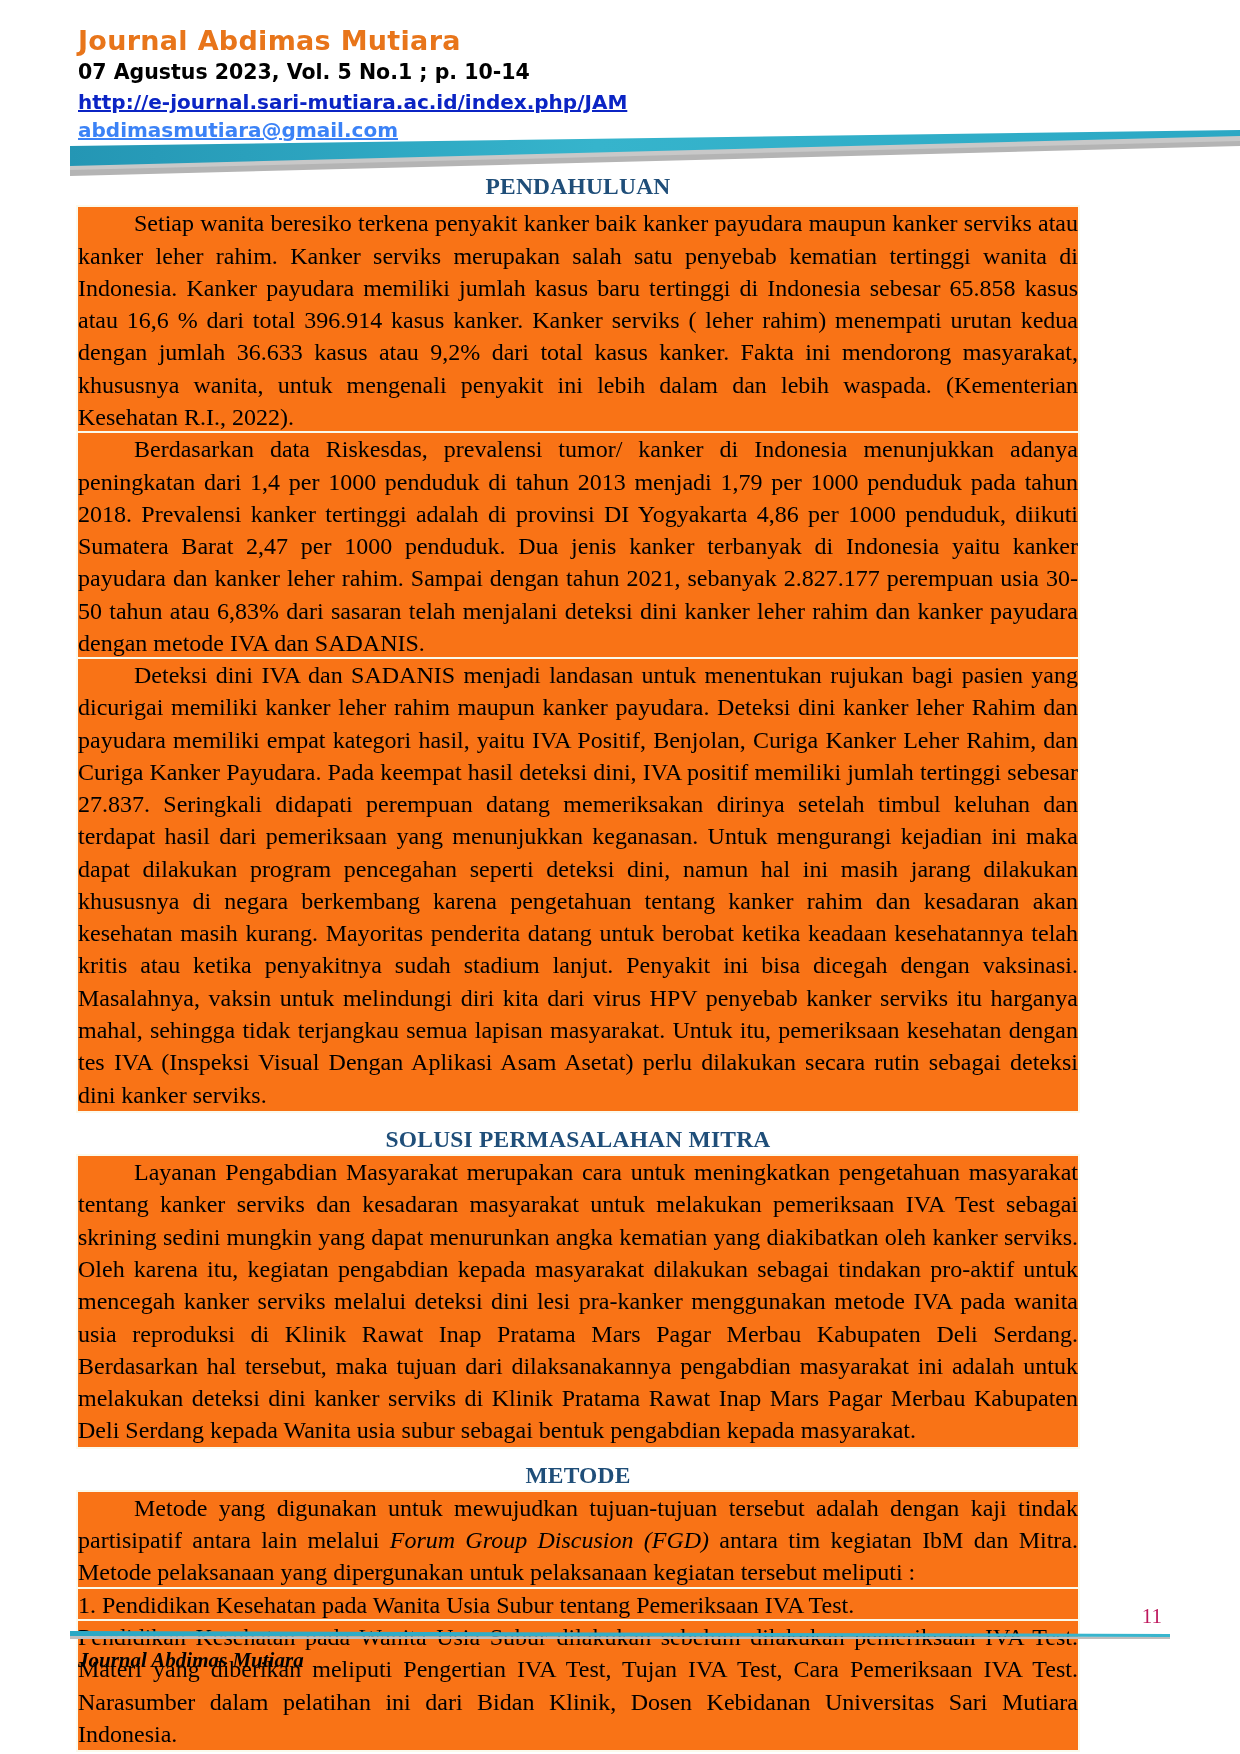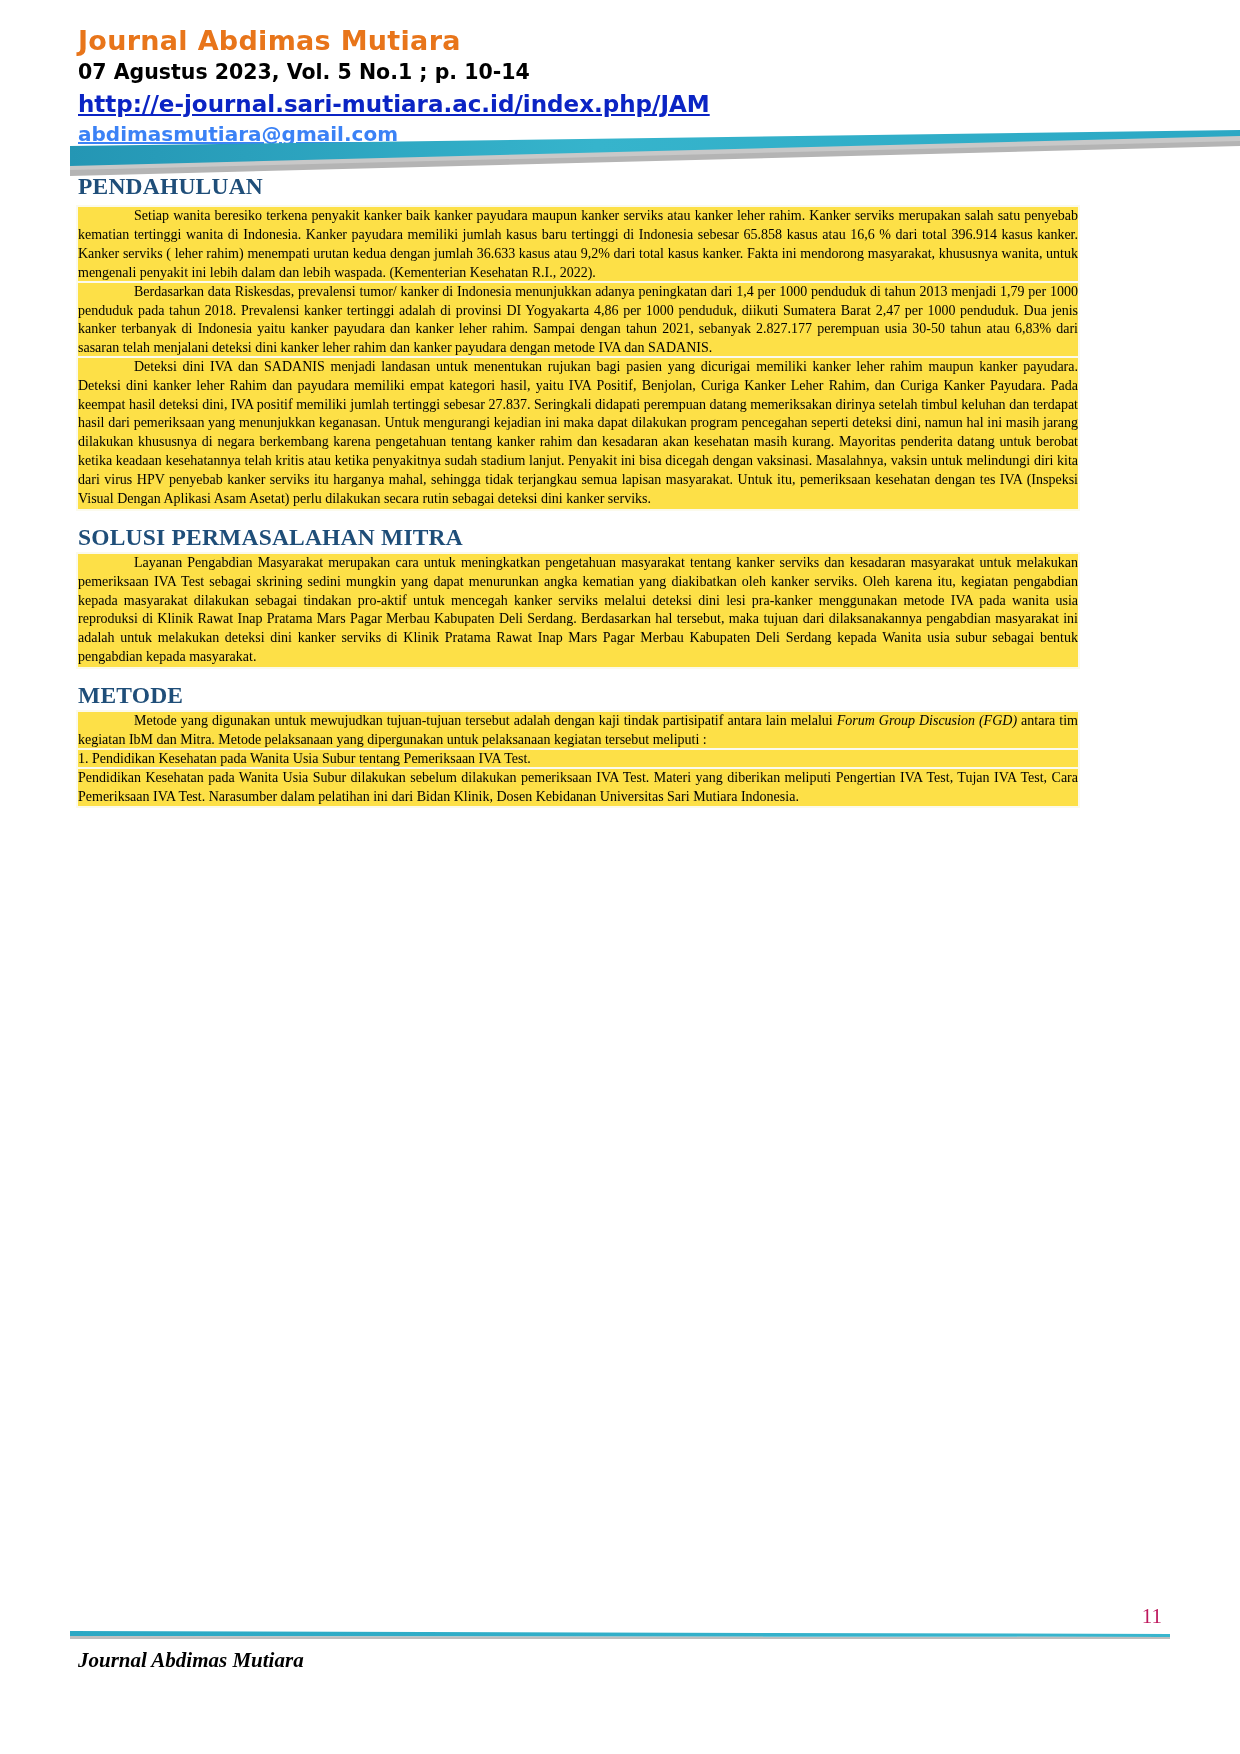--- a/index.html
+++ b/index.html
@@ -41,21 +41,21 @@
     font-family: "DejaVu Sans", sans-serif;
     font-size: 20.5px;
     font-weight: bold;
     color: #000000;
     line-height: 1.35;
     margin-top: 3px;
     white-space: nowrap;
   }
   .journal-link {
     font-family: "DejaVu Sans", sans-serif;
-    font-size: 23px;
+    font-size: 20px;
     font-weight: bold;
     color: #0B24C4;
     text-decoration: underline;
     line-height: 1.36;
     margin-top: 2px;
     white-space: nowrap;
     display: block;
     width: max-content;
   }
   .journal-email {
@@ -92,31 +92,32 @@
   }
 
   h2.section-head {
     font-family: "Liberation Serif", serif;
     font-size: 23.5px;
     font-weight: bold;
     color: #1F4E79;
     margin: 0 0 2px 0;
     letter-spacing: 0.2px;
     line-height: 1.25;
+    text-align: center;
   }
 
   p.body-par {
     font-family: "Liberation Serif", serif;
-    font-size: 14px;
+    font-size: 24px;
     line-height: 1.345;
     color: #000000;
     text-align: justify;
     margin: 0;
     text-indent: 56px;
-    background: #fde047;
+    background: #f97316;
     box-shadow: 0 0 0 2px #FBFAEC;
   }
   p.body-par.no-indent { text-indent: 0; }
   p.gap { }
   p.gap-sm { margin-top: 6px; }
   .ital { font-style: italic; }
 
   .head-pad { height: 14px; }
 
   

